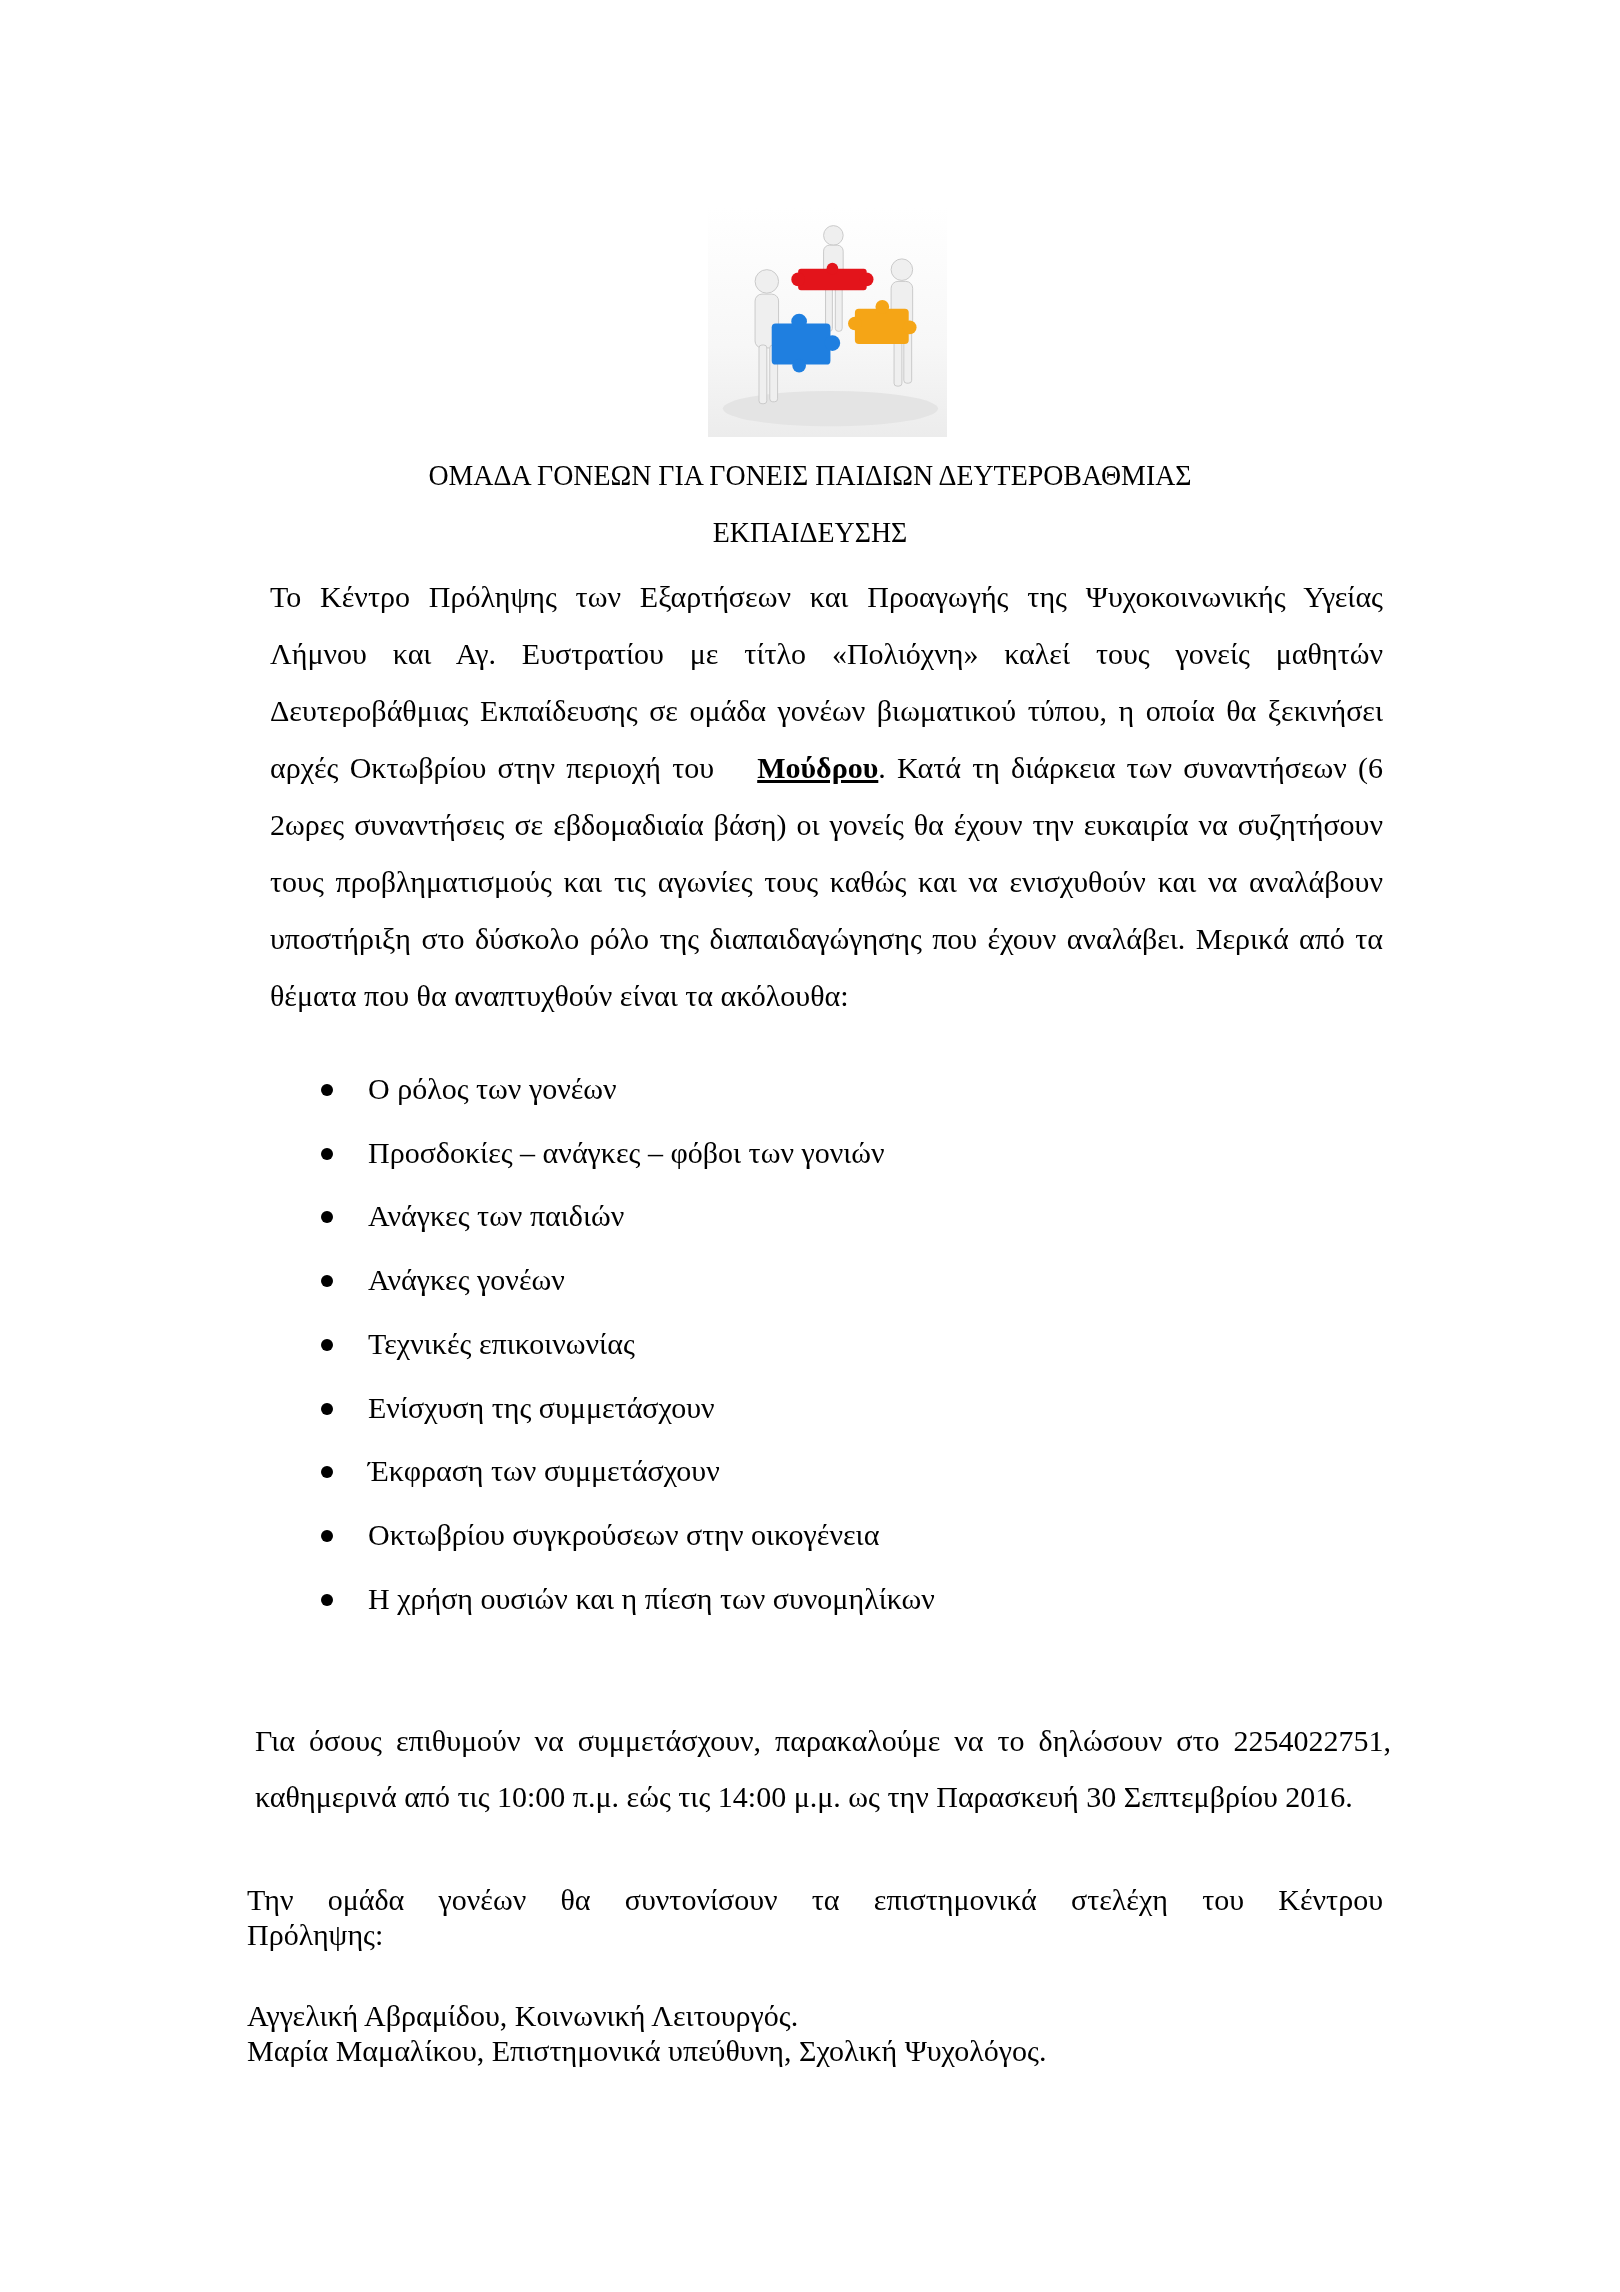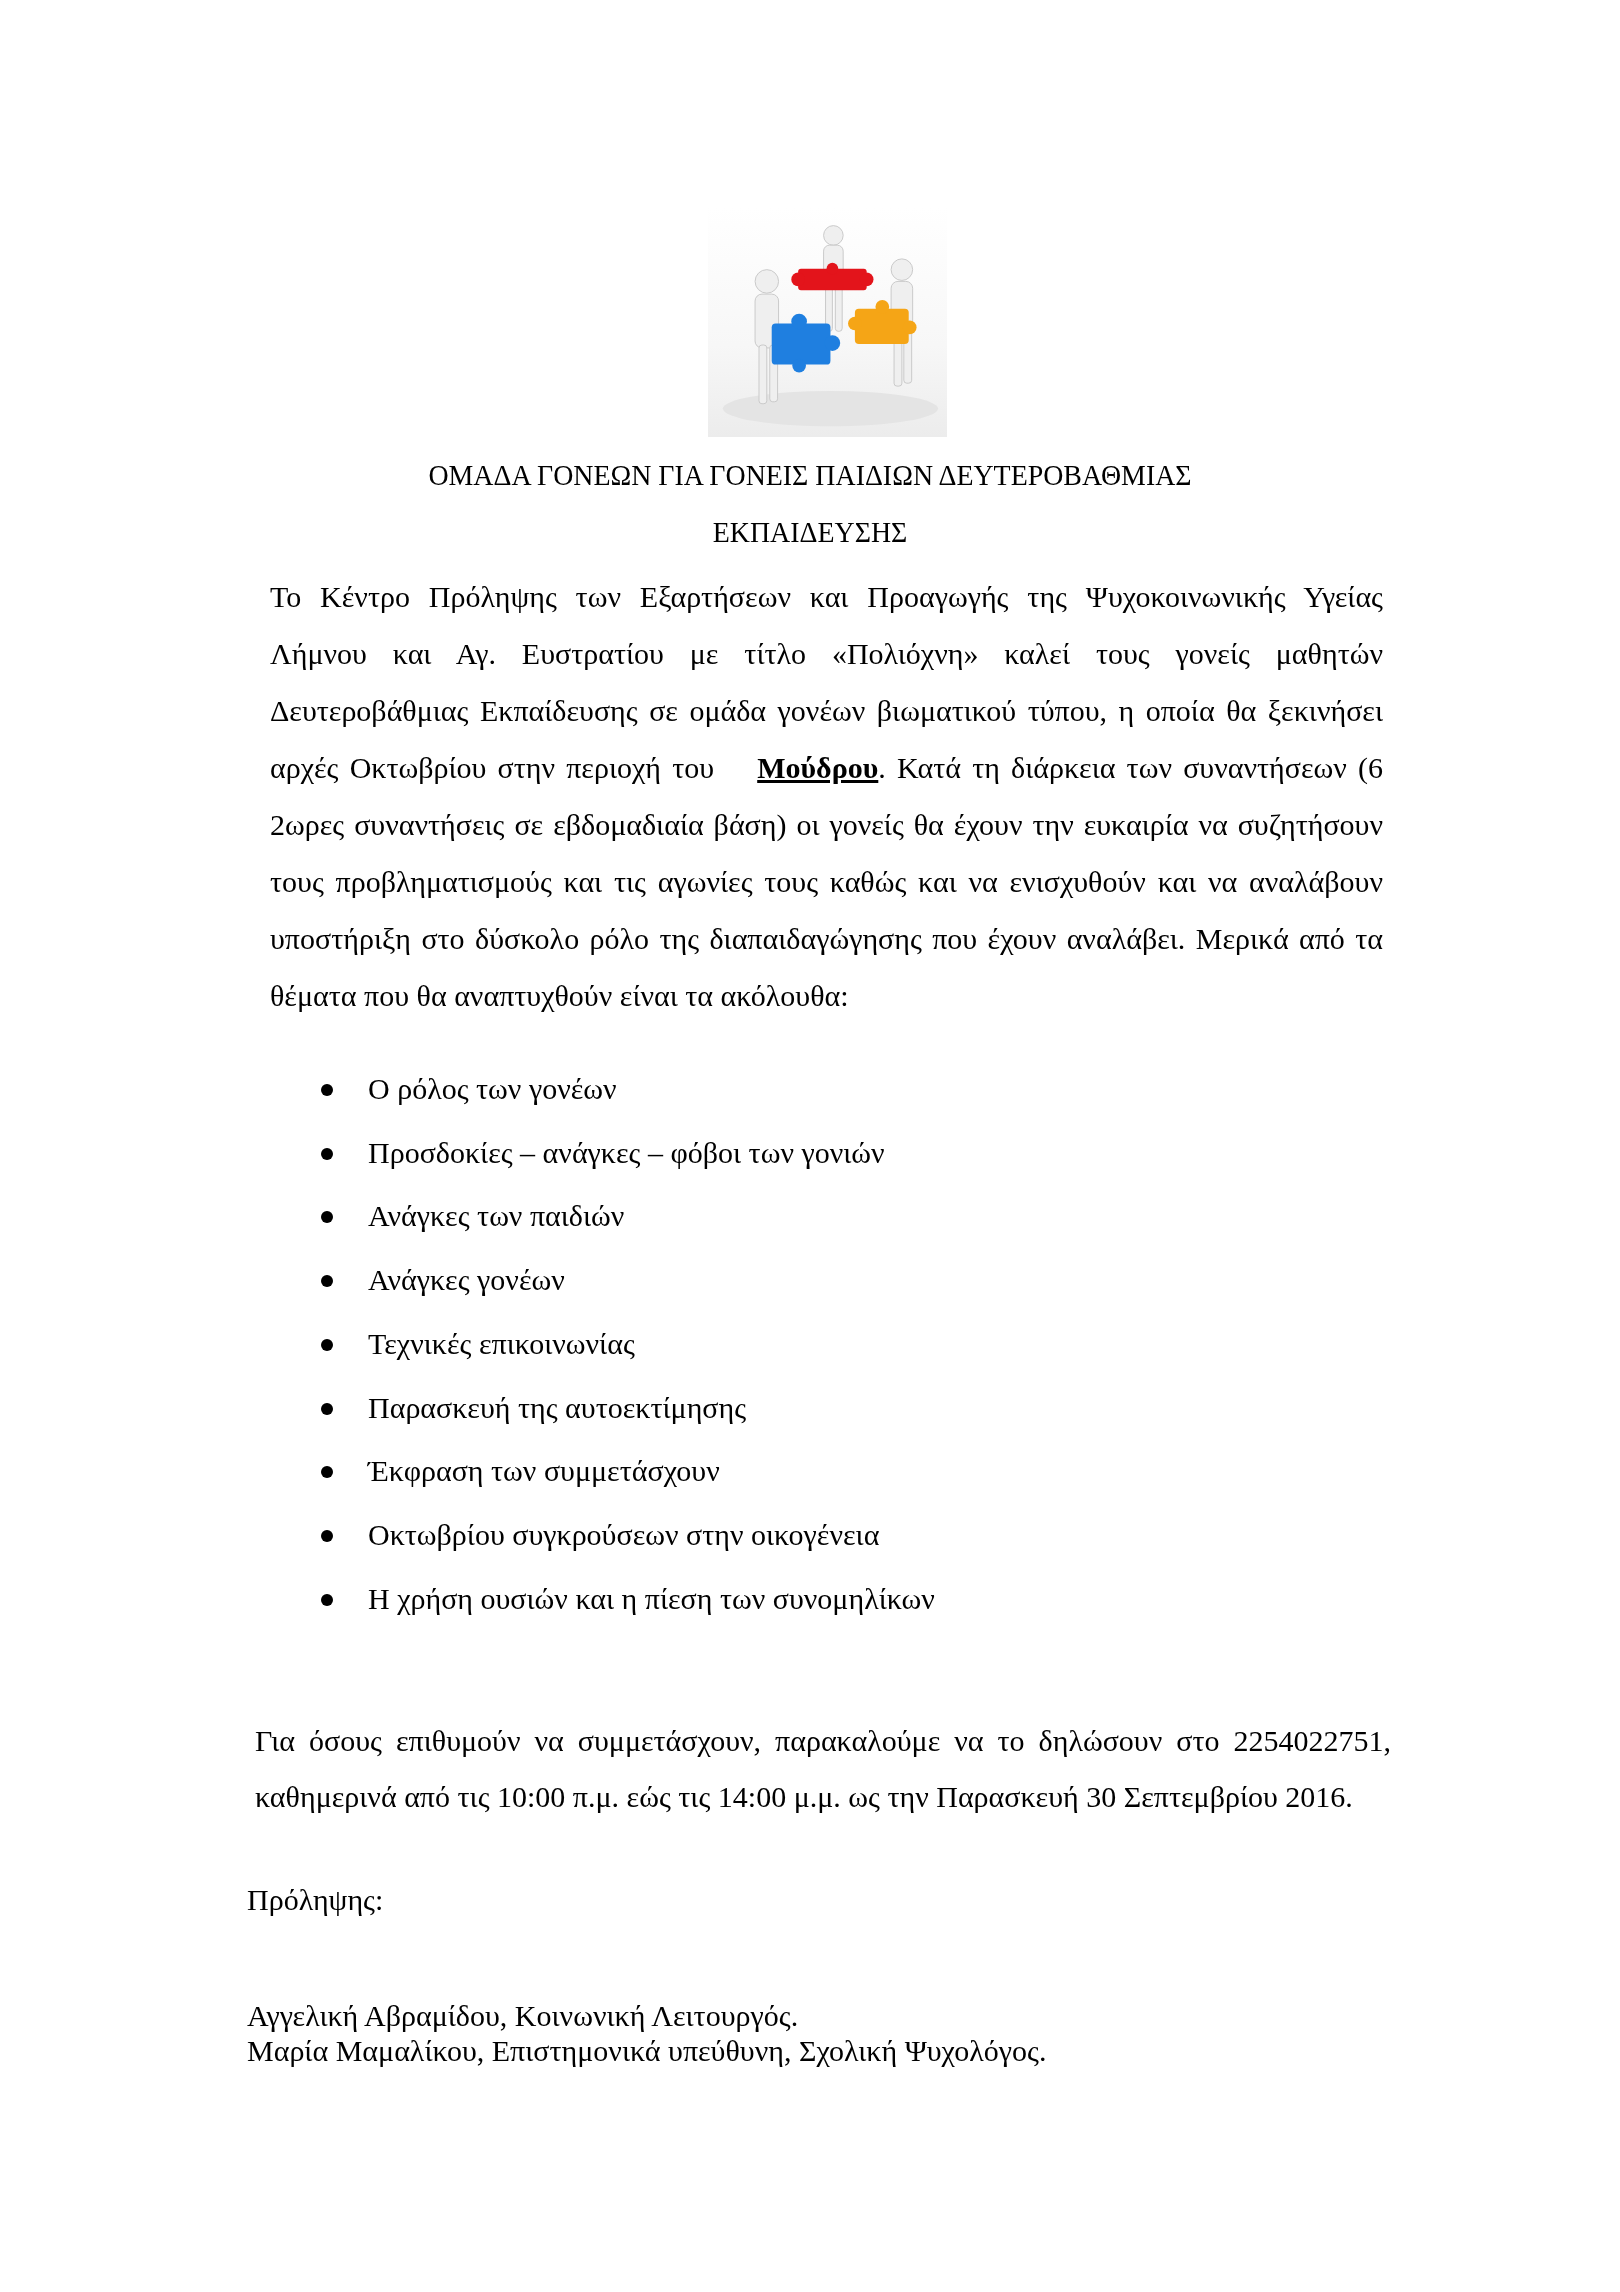--- a/index.html
+++ b/index.html
@@ -196,39 +196,40 @@
     <li class="topic" style="top:191px">
         <span class="bullet"></span>
         <span class="text">Ανάγκες γονέων</span>
       </li>
     <li class="topic" style="top:255px">
         <span class="bullet"></span>
         <span class="text">Τεχνικές επικοινωνίας</span>
       </li>
     <li class="topic" style="top:319px">
         <span class="bullet"></span>
-        <span class="text">Παρασκευή της αυτοεκτίμησης</span>
+        <span class="text">Ενίσχυση της συμμετάσχουν</span>
       </li>
     <li class="topic" style="top:382px">
         <span class="bullet"></span>
         <span class="text">Έκφραση των συμμετάσχουν</span>
       </li>
     <li class="topic" style="top:446px">
         <span class="bullet"></span>
         <span class="text">Οκτωβρίου συγκρούσεων στην οικογένεια</span>
       </li>
     <li class="topic" style="top:510px">
         <span class="bullet"></span>
         <span class="text">Η χρήση ουσιών και η πίεση των συνομηλίκων</span>
       </li>
   </ul>
 
   <p class="contact" style="margin:8px;">Για όσους επιθυμούν να συμμετάσχουν, παρακαλούμε να το δηλώσουν στο 2254022751, καθημερινά από τις 10:00 π.μ. εώς τις 14:00 μ.μ. ως την Παρασκευή 30 Σεπτεμβρίου 2016.</p>
 
   <div class="coordinators">
+    <span class="first-line">Την ομάδα γονέων θα συντονίσουν τα επιστημονικά στελέχη του Κέντρου</span>
     <span>Πρόληψης:</span>
   </div>
 
   <div class="staff">
     <div>Αγγελική Αβραμίδου, Κοινωνική Λειτουργός.</div>
     <div>Μαρία Μαμαλίκου, Επιστημονικά υπεύθυνη, Σχολική Ψυχολόγος.</div>
   </div>
 
 </div>
 

